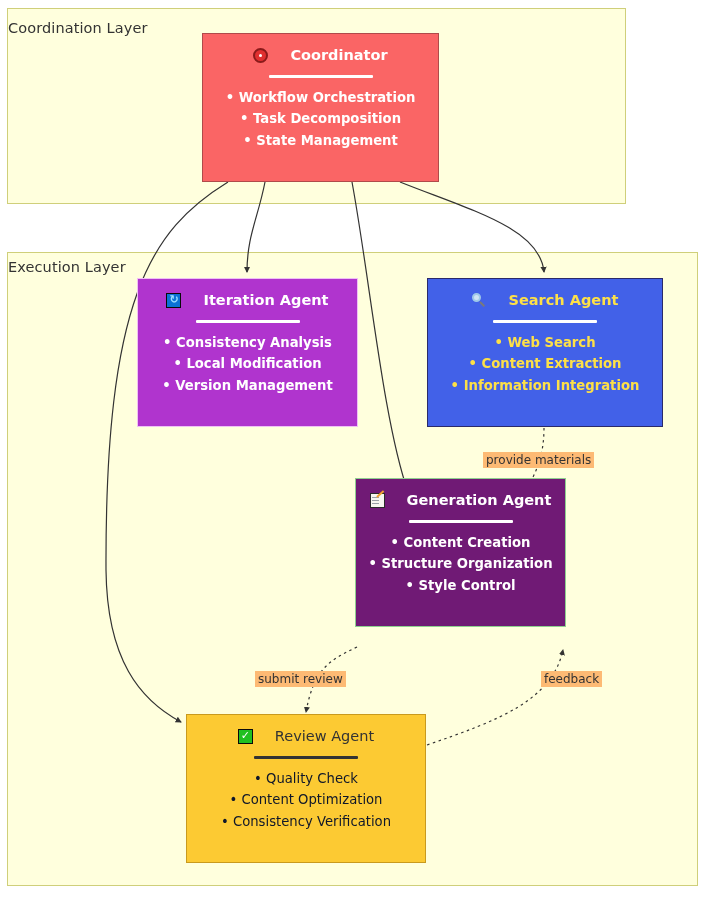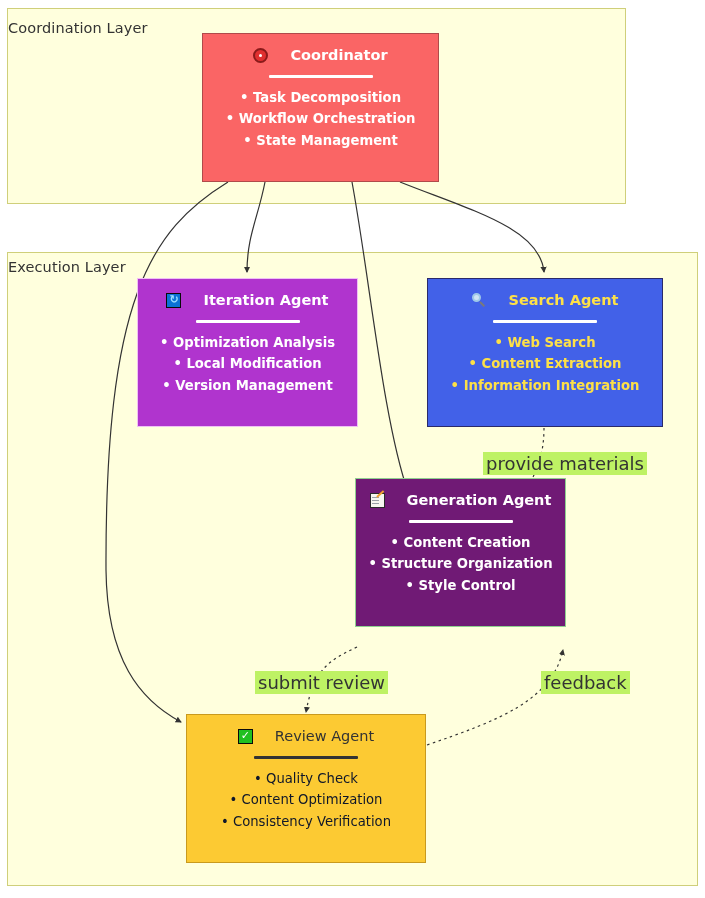--- a/index.html
+++ b/index.html
@@ -109,23 +109,23 @@
     background: #fcca33; border: 1.3px solid #c99a1e;
     color: #333333;
   }
   #node-review .divider { background: #333333; }
   #node-review .title { color: #333333; font-weight: 400; }
   #node-review .items div { color: #0f172a; font-weight: 400; }
 
   
   .edge-label {
     position: absolute;
-    background: #bef264;
+    background: #fdba74;
     color: #333333;
-    font-size: 18px;
+    font-size: 12px;
     font-family: "DejaVu Sans", sans-serif;
     padding: 1px 3px;
     white-space: nowrap;
     z-index: 5;
   }
   #label-provide-materials { left: 483px; top: 452px; }
   #label-submit-review     { left: 255px; top: 671px; text-align: center; }
   #label-feedback          { left: 541px; top: 671px; }
 
   svg.edges {
@@ -266,34 +266,34 @@
     <path d="M 427,745 C 500,720 552,700 563,650" fill="none" stroke="#333333" stroke-width="1.2" stroke-dasharray="2.5 3.5" marker-end="url(#arrow-dot)"></path>
   </svg>
 
   <div class="node" id="node-coordinator">
     <div class="title">
       <span class="glyph-target"></span>
       <span>Coordinator</span>
     </div>
     <div class="divider"></div>
     <div class="items">
+      <div>• Workflow Orchestration</div>
       <div>• Task Decomposition</div>
-      <div>• Workflow Orchestration</div>
       <div>• State Management</div>
     </div>
   </div>
 
   <div class="node" id="node-iteration">
     <div class="title">
       <span class="glyph-box glyph-refresh">↻</span>
       <span>Iteration Agent</span>
     </div>
     <div class="divider"></div>
     <div class="items">
-      <div>• Optimization Analysis</div>
+      <div>• Consistency Analysis</div>
       <div>• Local Modification</div>
       <div>• Version Management</div>
     </div>
   </div>
 
   <div class="node" id="node-search">
     <div class="title">
       <span class="glyph-magnifier"></span>
       <span>Search Agent</span>
     </div>

